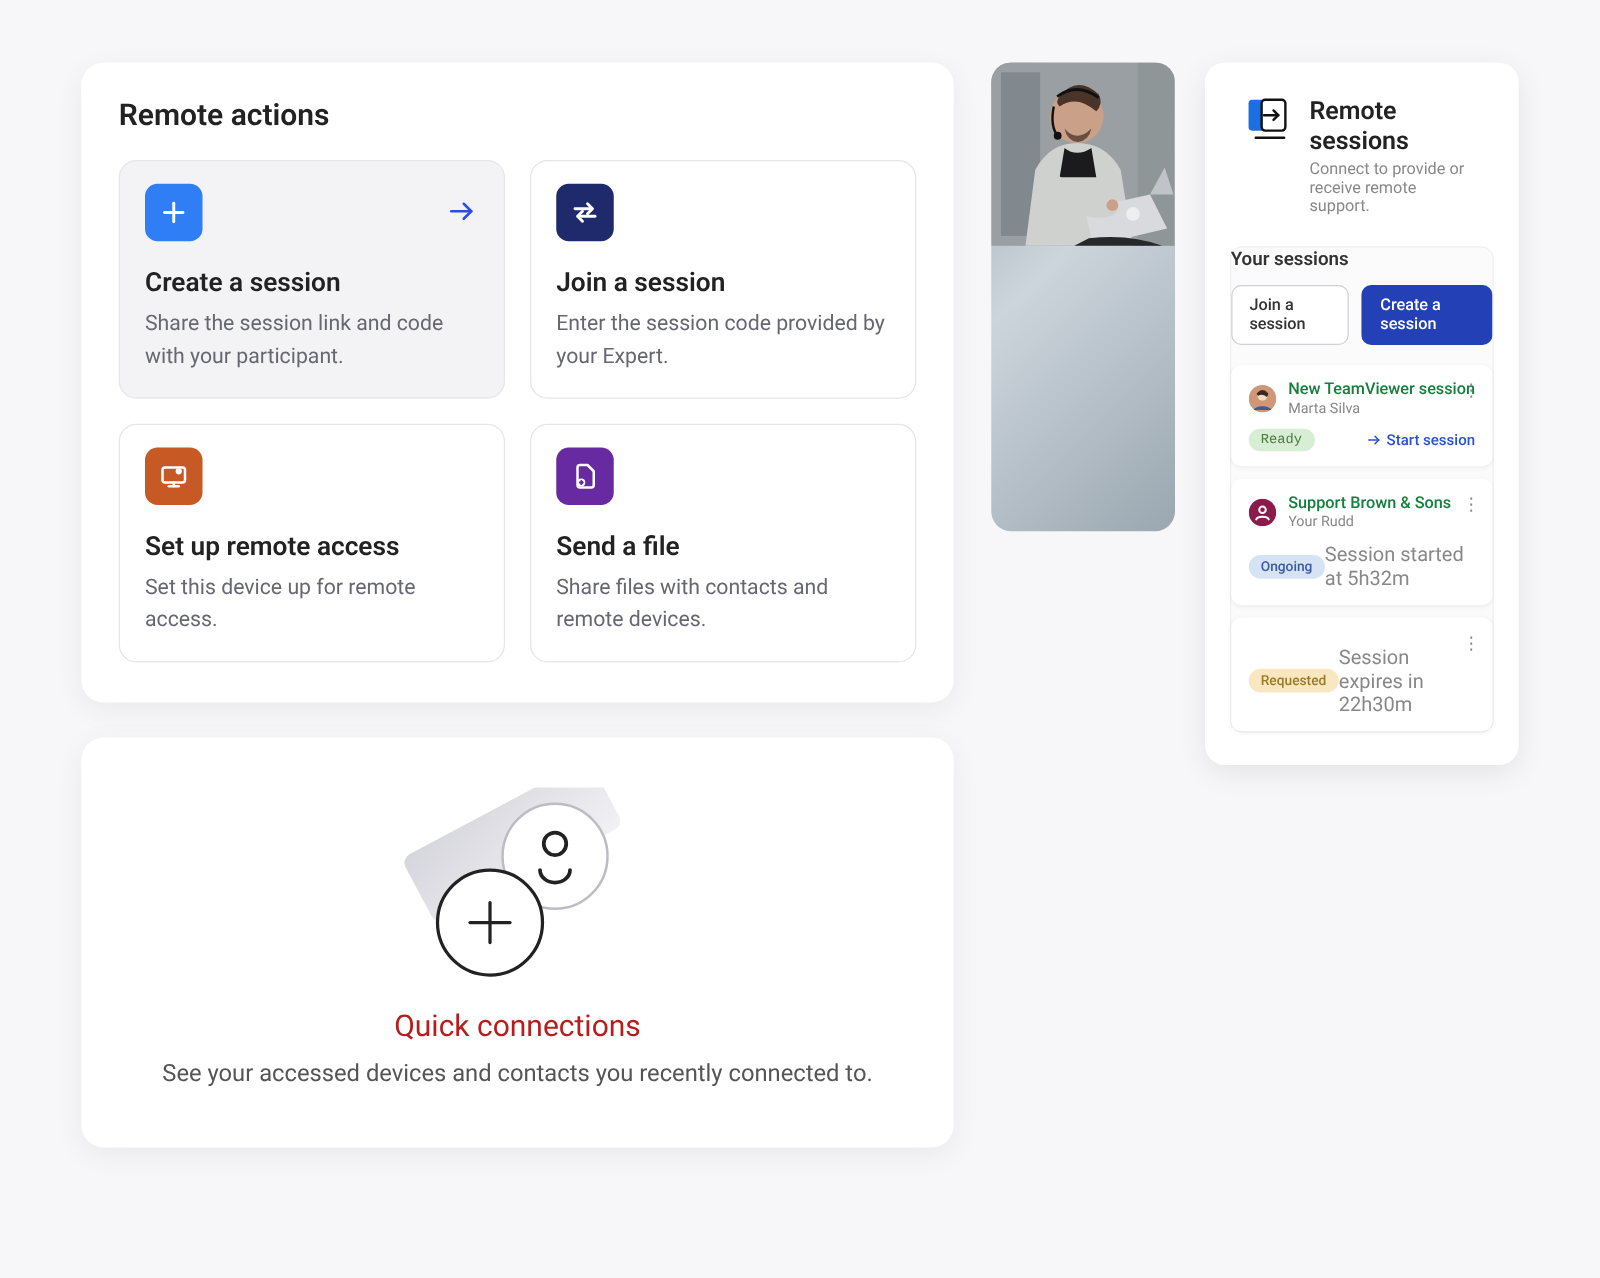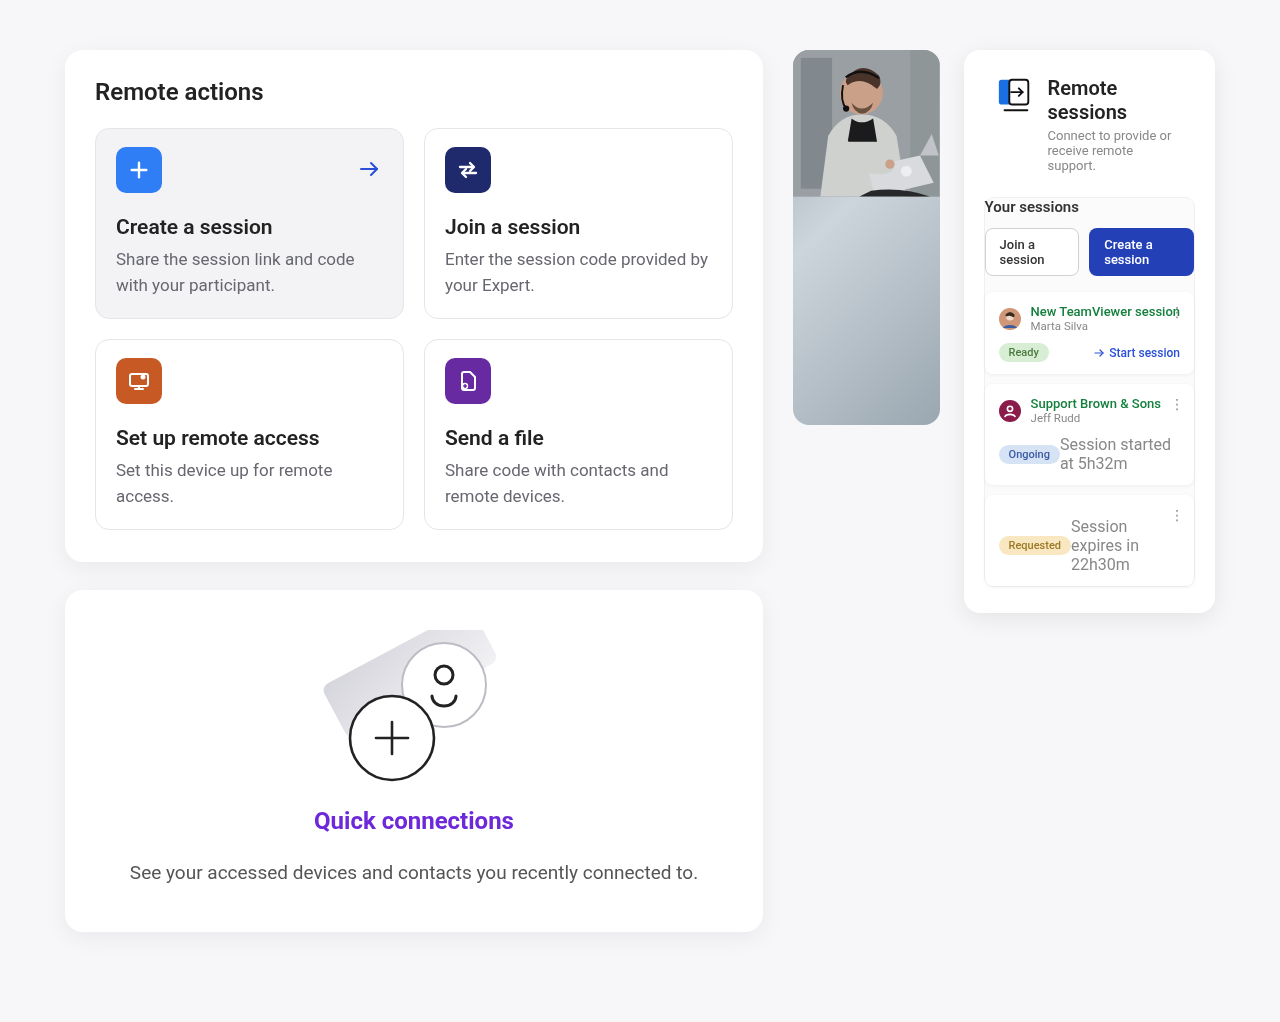--- a/index.html
+++ b/index.html
@@ -72,23 +72,23 @@
     text-align: center;
     padding: 42px 40px 48px;
   }
   .quick-illus {
     height: 165px;
     display:flex; justify-content:center; align-items:center;
     margin-bottom: 10px;
   }
   .quick-title {
     font-size: 24px;
-    font-weight: 700;
-    color: #6d28d9;
-    margin-bottom: 26px;
+    font-weight: 400;
+    color: #b91c1c;
+    margin-bottom: 12px;
   }
   .quick-sub {
     font-size: 19px;
     color: #555;
   }
 
   
   .photo {
     width: 100%; height: 375px;
     border-radius: 16px;
@@ -147,21 +147,21 @@
   }
   .avatar svg{display:block;}
   .session-texts{overflow:hidden;}
   .session-title { font-size:13px; font-weight:500; color:#15803d; white-space:nowrap; overflow:hidden; text-overflow:ellipsis;}
   .session-sub { font-size:11.5px; color:#888;}
   .dots { position:absolute; top:12px; right:10px; color:#888; font-size:14px; cursor:pointer;}
   .session-row2 { display:flex; justify-content:space-between; align-items:center; margin-top:10px;}
   .badge {
     font-size:11px; padding:3px 10px; border-radius:12px; font-weight:500;
   }
-  .badge.ready    { background:#d7eed4; color:#4b7a3f;}
+  .badge.ready    { background:#d7eed4; color:#4b7a3f;font-family:Liberation Mono, monospace;}
   .badge.ongoing  { background:#d6e3f5; color:#3a5aa3;}
   .badge.requested{ background:#f8e7c0; color:#9b7a25;}
   .session-link { color:#2a4fd9; font-size:12px; font-weight:500; cursor:pointer; display:flex; align-items:center; gap:4px;}
   .session-meta { color:#888; font-size:16px;}
 
 </style>
 </head>
 <body>
 
 <div class="layout">
@@ -216,21 +216,21 @@
 
         <div class="action-card">
           <div class="action-icon" style="background:#672aa0;">
             <svg width="24" height="24" viewBox="0 0 24 24" fill="none" stroke="#fff" stroke-width="2" stroke-linecap="round" stroke-linejoin="round">
                 <path d="M14 3H8a2 2 0 0 0-2 2v14a2 2 0 0 0 2 2h9a2 2 0 0 0 2-2V8l-5-5z"></path>
                 <circle cx="9" cy="17" r="3.2" fill="#fff" stroke="none"></circle>
                 <path d="M7.8 17h2.4M9 15.8l1.2 1.2L9 18.2" stroke="#672aa0" stroke-width="1.6"></path>
               </svg>
           </div>
           <h3>Send a file</h3>
-          <p>Share code with contacts and remote devices.</p>
+          <p>Share files with contacts and remote devices.</p>
         </div>
 
       </div>
     </div>
 
     <div class="panel quick-panel">
       <div class="quick-illus">
         <svg width="260" height="170" viewBox="0 0 260 170">
           <defs>
             <linearGradient id="beam" x1="0" y1="0" x2="1" y2="1">
@@ -341,21 +341,21 @@
               <div class="session-row1">
                 <div class="avatar">
                   <svg width="22" height="22" viewBox="0 0 22 22">
                     <circle cx="11" cy="11" r="11" fill="#8a1b4a"></circle>
                     <circle cx="11" cy="8.8" r="2.6" fill="none" stroke="#fff" stroke-width="1.6"></circle>
                     <path d="M6 16.5c1.2-2.8 8.8-2.8 10 0" fill="none" stroke="#fff" stroke-width="1.6" stroke-linecap="round"></path>
                   </svg>
                 </div>
                 <div class="session-texts">
                   <div class="session-title">Support Brown &amp; Sons</div>
-                  <div class="session-sub">Jeff Rudd</div>
+                  <div class="session-sub">Your Rudd</div>
                 </div>
               </div>
               <div class="dots">⋮</div>
               <div class="session-row2">
                 <span class="badge ongoing">Ongoing</span>
                 <span class="session-meta">Session started at 5h32m</span>
               </div>
             </div>
             <div class="session-card">
               <div class="dots">⋮</div>

